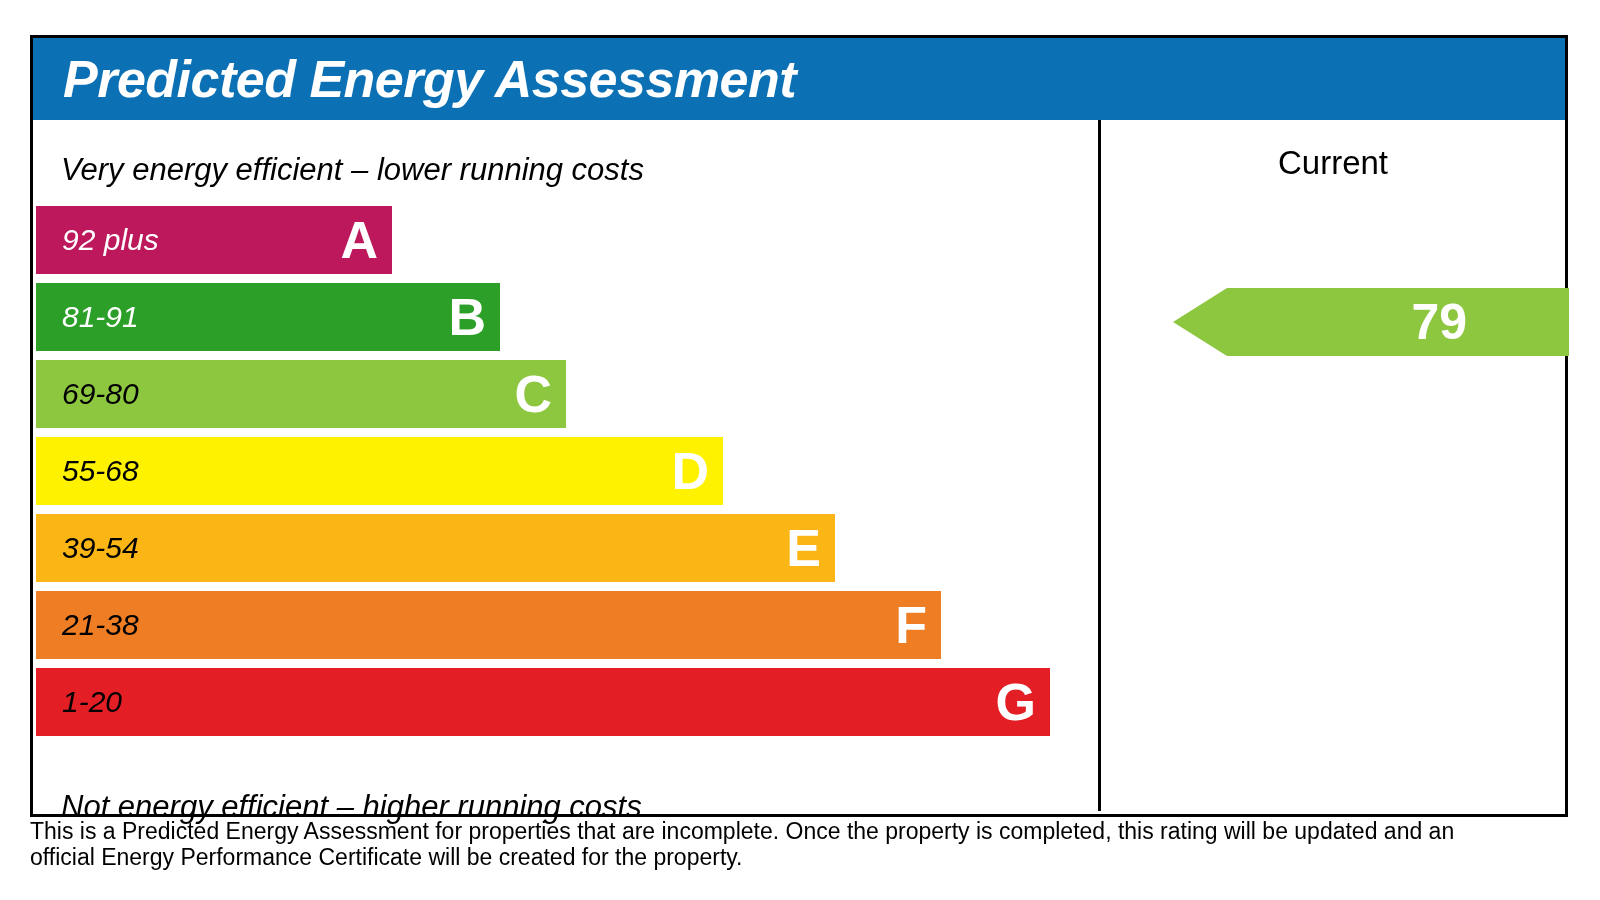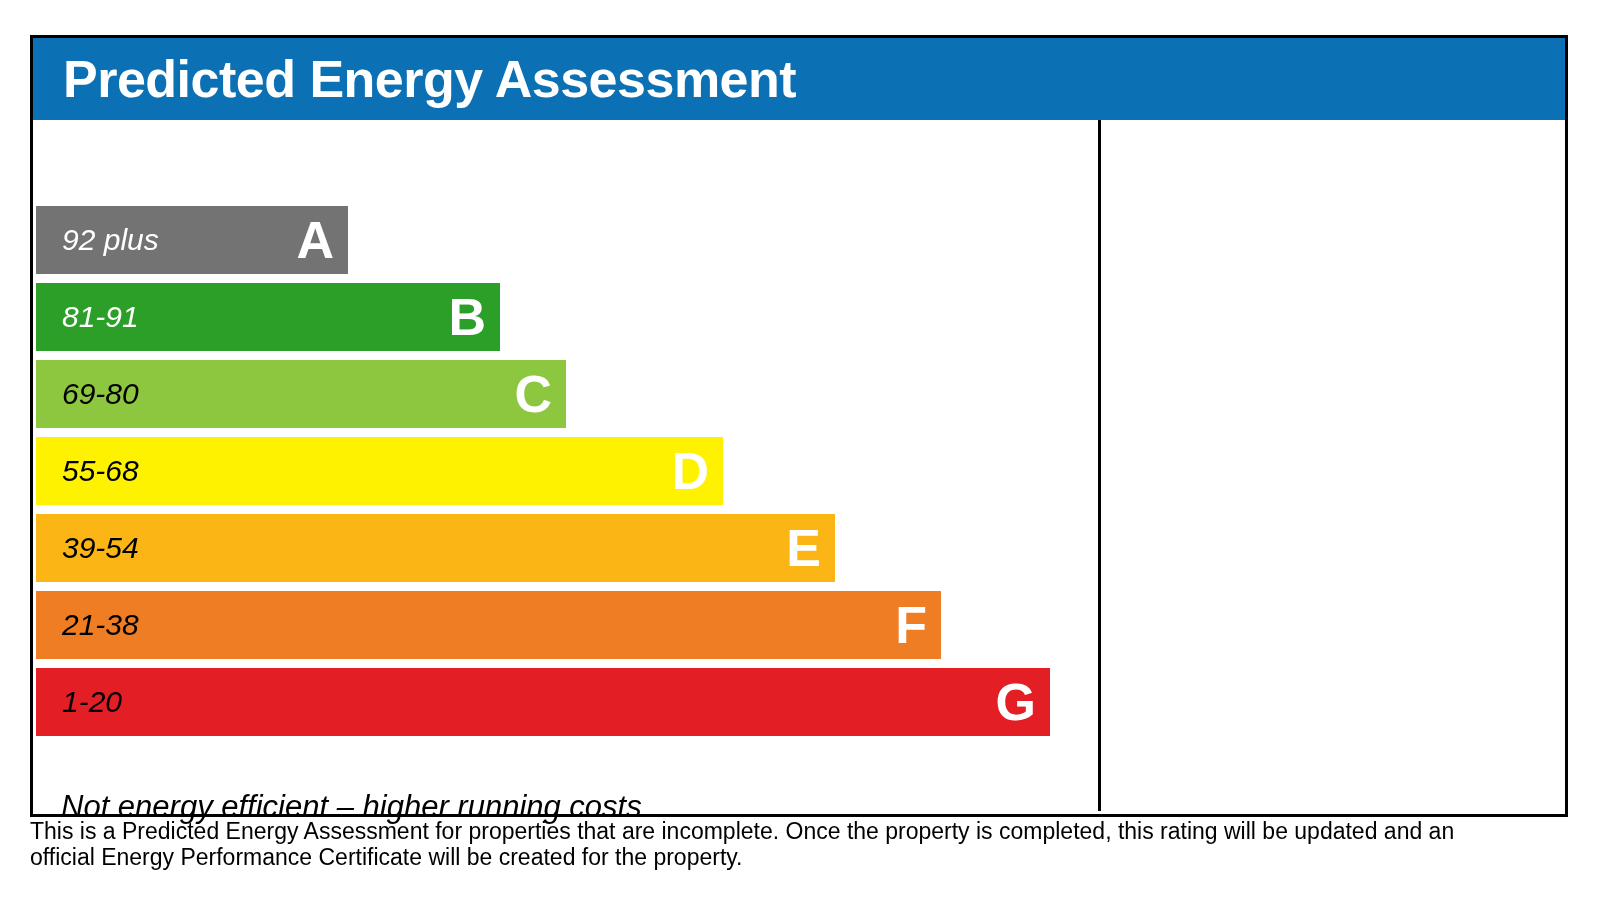--- a/index.html
+++ b/index.html
@@ -37,20 +37,21 @@
 
   
   .title-bar {
     position: absolute;
     left: 0;
     top: 0;
     width: 1532px;
     height: 82px;
     background: #0b71b4;
     box-sizing: border-box;
+    font-style: italic;
   }
   .title-bar-text {
     position: absolute;
     left: 30px;
     top: 50%;
     transform: translateY(-50%);
     color: #ffffff;
     font-size: 52px;
     font-weight: bold;
     letter-spacing: -0.5px;
@@ -197,24 +198,25 @@
   <div class="cert-frame">
 
     <div class="title-bar">
       <div class="title-bar-text">Predicted Energy Assessment</div>
     </div>
 
     <div class="cert-body">
 
       <div class="scale-pane">
 
+        <div class="caption top">Very energy efficient – lower running costs</div>
 
         <div class="bands">
 
-          <div class="band light-label" style="top:0px;   width:312px;  background:#737373;">
+          <div class="band light-label" style="top:0px;   width:356px;  background:#be185d;">
             <span class="band-range">92 plus</span>
             <span class="band-letter">A</span>
           </div>
 
           <div class="band light-label" style="top:77px;  width:464px;  background:#2c9f29;">
             <span class="band-range">81-91</span>
             <span class="band-letter">B</span>
           </div>
 
           <div class="band dark-label" style="top:154px; width:530px;  background:#8dc63f;">
@@ -242,20 +244,30 @@
             <span class="band-letter">G</span>
           </div>
 
         </div>
 
         <div class="caption bottom">Not energy efficient – higher running costs</div>
       </div>
 
       <div class="column-divider"></div>
 
+      <div class="rating-pane">
+        <div class="rating-heading">Current</div>
+
+        <div class="rating-arrow">
+          <svg viewBox="0 0 396 68" preserveAspectRatio="none" aria-hidden="true">
+            <polygon points="0,34 54,0 396,0 396,68 54,68" fill="#8dc63f"></polygon>
+          </svg>
+          <span class="rating-arrow-value">79</span>
+        </div>
+      </div>
 
     </div>
   </div>
 
   <div class="footer-note">
     <span class="line">This is a Predicted Energy Assessment for properties that are incomplete. Once the property is completed, this rating will be updated and an</span>
     <span class="line">official Energy Performance Certificate will be created for the property.</span>
   </div>
 
 </div>

